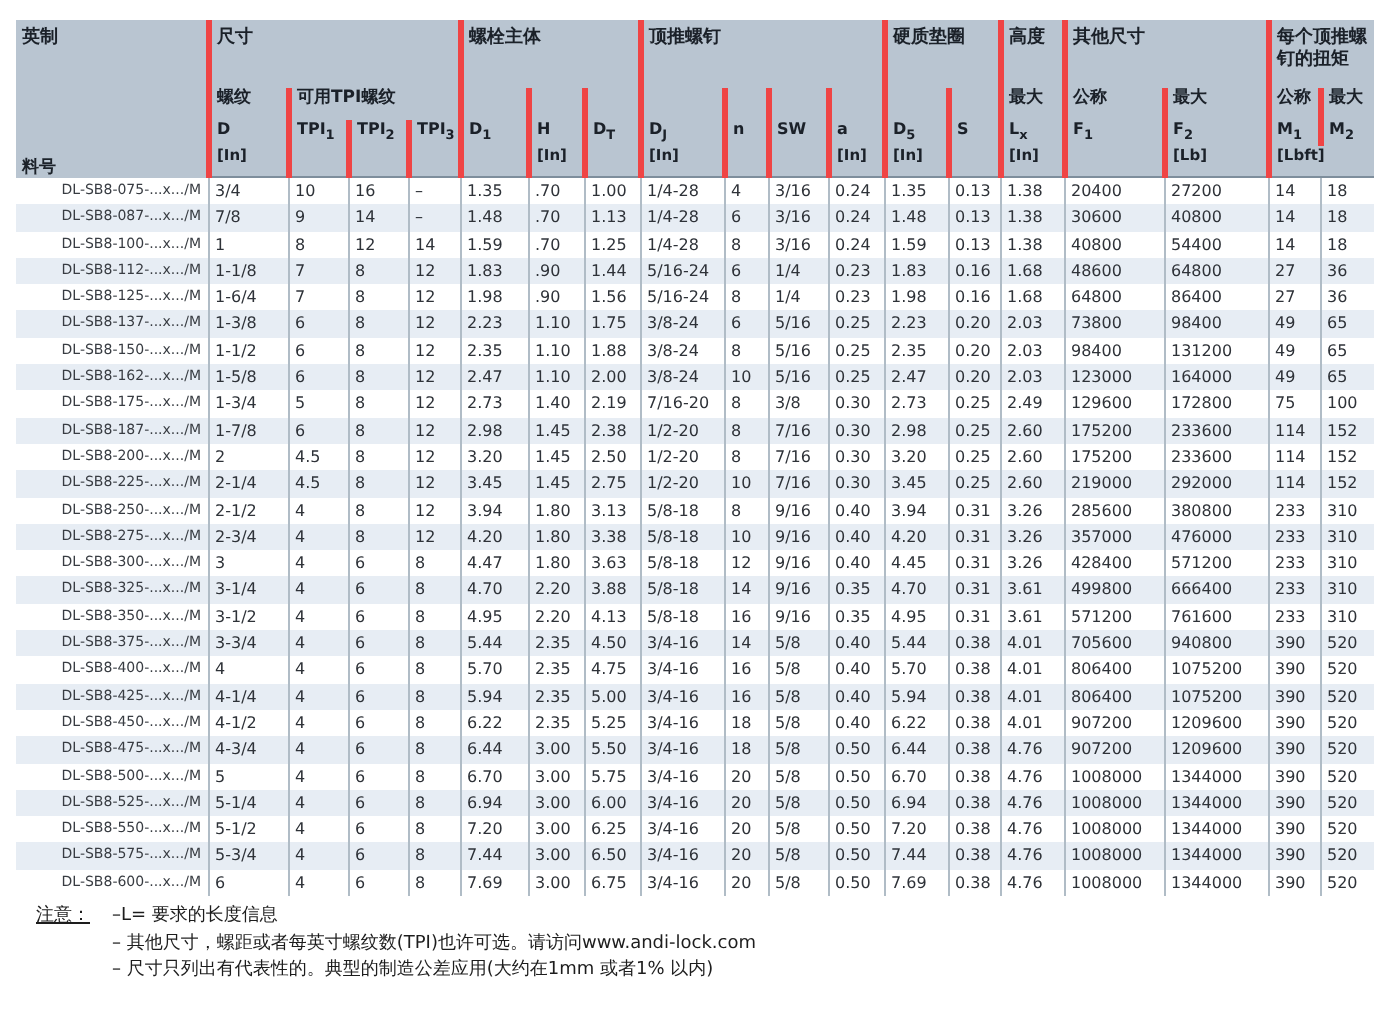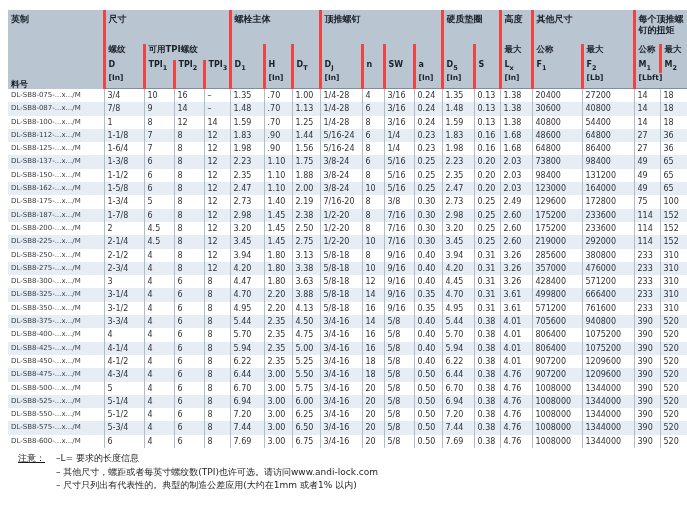--- a/index.html
+++ b/index.html
@@ -28,21 +28,21 @@
   thead tr.hrow4 th{border-bottom:1px solid #7e8e9c;}
   th.part-cell{vertical-align:bottom;font-size:8.5px;}
   thead sub{font-size:6.5px;line-height:0;}
 
   
   tbody td{
     font-size:8px;color:#2e3238;padding:0 3px;height:13.3px;
     line-height:13.3px;vertical-align:middle;white-space:nowrap;
     overflow:hidden;border-left:1px solid #b0bcc6;background:#ffffff;
   }
-  tbody td:first-child{border-left:none;font-size:7px;color:#383c42;}
+  tbody td:first-child{border-left:none;font-size:7px;color:#383c42;text-align:right;}
   tbody tr:nth-child(even) td{background:#e7edf4;}
 
   
   .notes{
     position:absolute;left:18px;top:452px;width:650px;
     font-size:9px;color:#1d1d1d;display:flex;align-items:flex-start;
   }
   .notes .label{width:38px;flex:0 0 38px;line-height:13.5px;text-decoration:underline;}
   .notes .items{line-height:13.5px;}
 </style>

